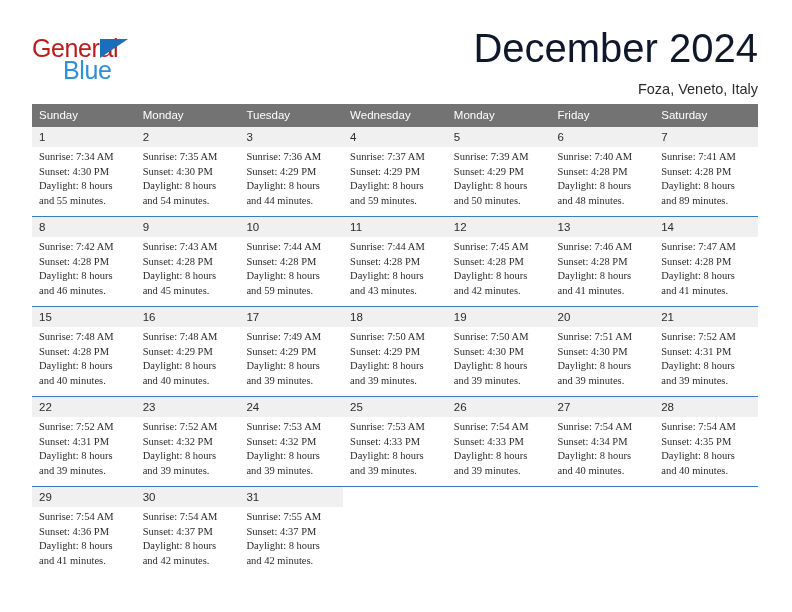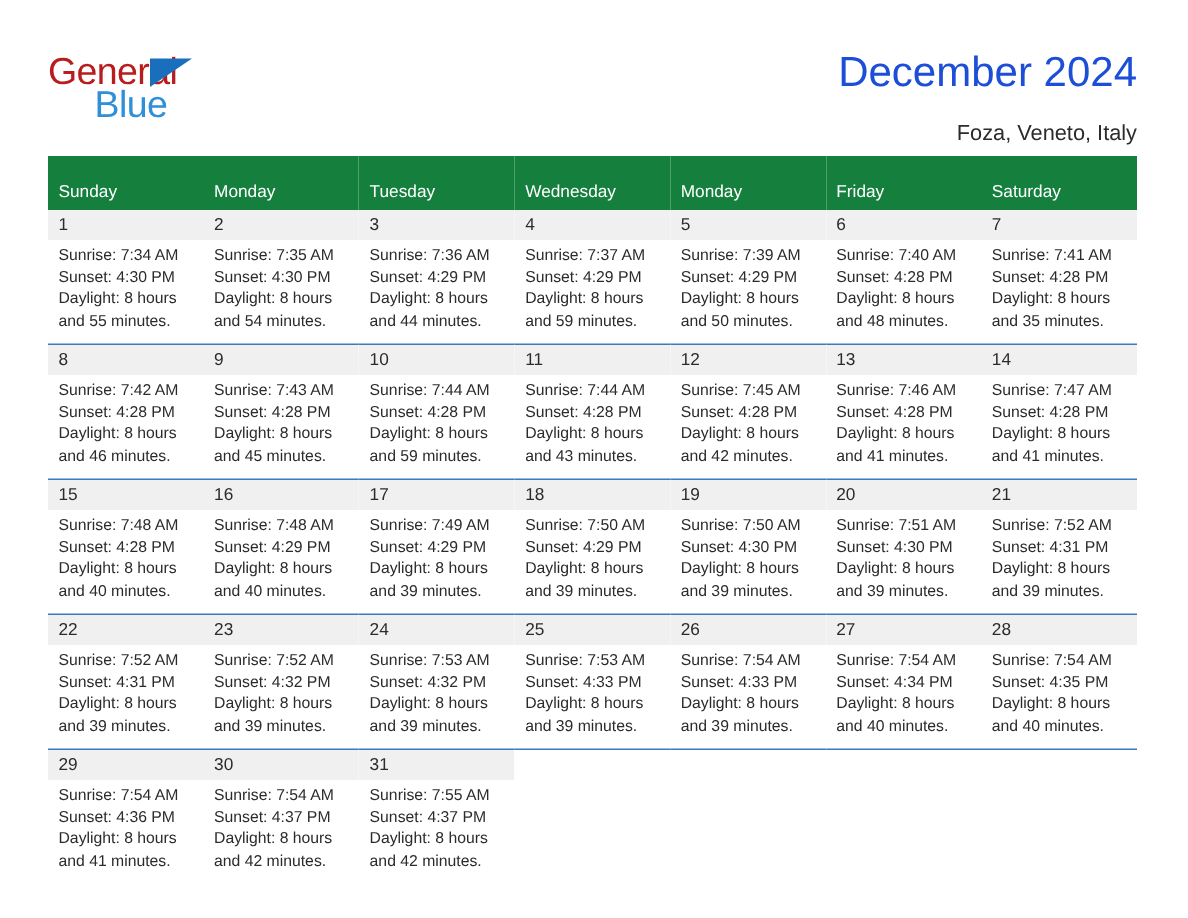--- a/index.html
+++ b/index.html
@@ -64,22 +64,22 @@
     color: #2f8fd8;
     font-family: "Liberation Sans", sans-serif;
   }
   .title-block {
     position: absolute;
     right: 0;
     top: 0;
     text-align: right;
   }
   .month-title {
-    font-size: 28px;
-    color: #1d4ed8;
+    font-size: 40px;
+    color: #0f172a;
     line-height: 36px;
     white-space: nowrap;
   }
   .location {
     font-size: 14.5px;
     color: #2b2b2b;
     line-height: 21px;
     margin-top: 13px;
     white-space: nowrap;
   }
@@ -87,26 +87,26 @@
   
   .calendar {
     position: absolute;
     left: 32px;
     top: 104px;
     width: 726px;
     border-collapse: collapse;
     table-layout: fixed;
   }
   .calendar th {
-    background: #15803d;
+    background: #737373;
     color: #ffffff;
     font-size: 11.5px;
     font-weight: normal;
     text-align: left;
-    padding: 18px 0 5px 7px;
+    padding: 5px 0 5px 7px;
     line-height: 13px;
     border: none;
   }
   .calendar td {
     vertical-align: top;
     padding: 0;
     width: 103.7px;
     height: 89px;
     border-top: 1px solid #3a7ac0;
     background: #ffffff;
@@ -125,20 +125,21 @@
   }
   .daynum.empty {
     background: #ffffff;
     color: transparent;
   }
   .details {
     padding: 3px 6px 0 7px;
     font-size: 10.5px;
     line-height: 14.6px;
     color: #2b2b2b;
+    font-family: Liberation Serif, serif;
   }
   .details div {
     white-space: nowrap;
   }
 </style>
 </head>
 <body>
 
 <div class="page">
 
@@ -222,21 +223,21 @@
             <div>Daylight: 8 hours</div>
             <div>and 48 minutes.</div>
           </div>
         </td>
         <td>
           <span class="daynum">7</span>
           <div class="details">
             <div>Sunrise: 7:41 AM</div>
             <div>Sunset: 4:28 PM</div>
             <div>Daylight: 8 hours</div>
-            <div>and 35 minutes.</div>
+            <div>and 89 minutes.</div>
           </div>
         </td>
       </tr>
 
       <tr>
         <td>
           <span class="daynum">8</span>
           <div class="details">
             <div>Sunrise: 7:42 AM</div>
             <div>Sunset: 4:28 PM</div>

